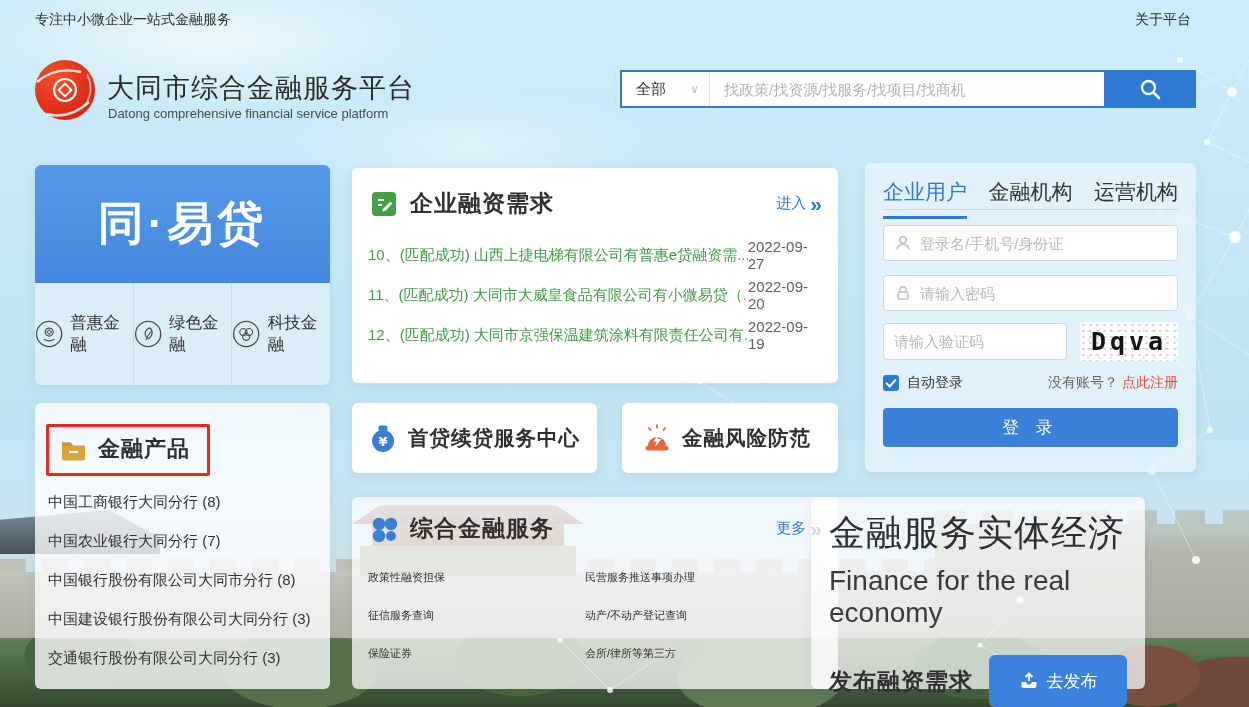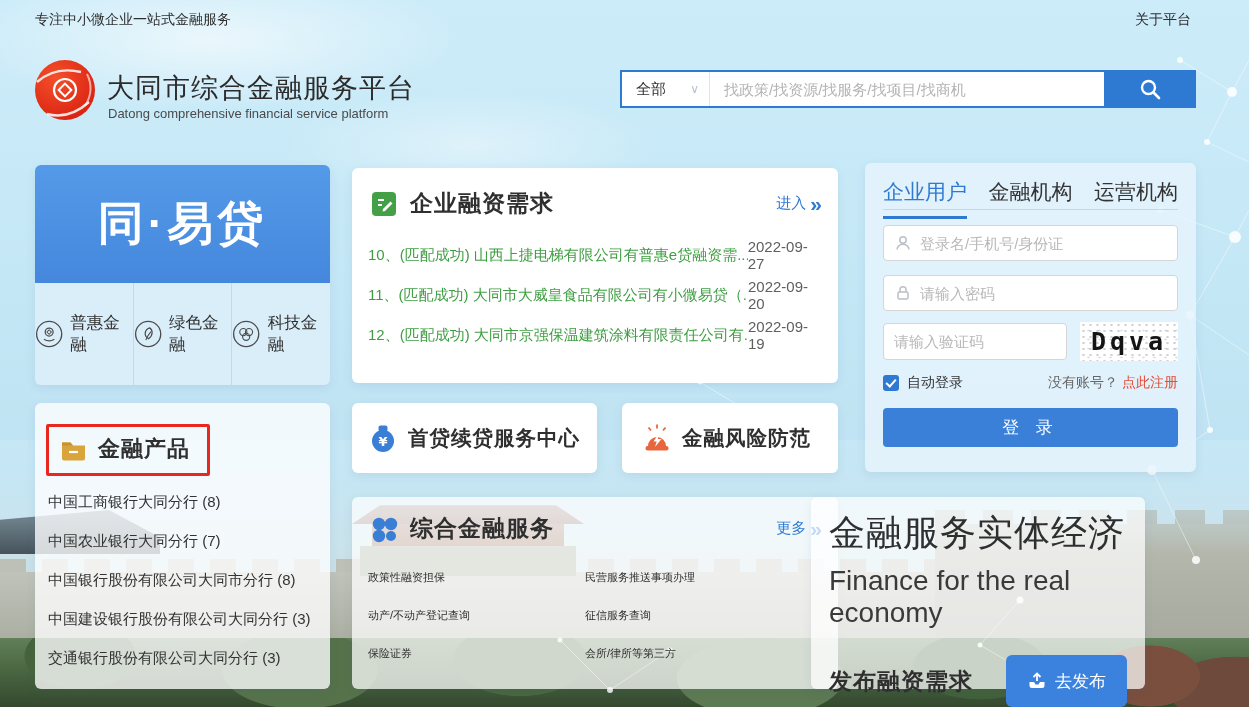--- a/index.html
+++ b/index.html
@@ -126,21 +126,21 @@
   .svc-card { left:352px; top:497px; width:486px; height:192px; background:rgba(255,255,255,.74); }
   .svc-links { display:grid; grid-template-columns:217px auto; margin:14px 16px 0 16px; }
   .svc-link { font-size:11px; color:#2e2e2e; line-height:38px; white-space:nowrap; cursor:pointer; }
 
   
   .promo-card { left:811px; top:497px; width:334px; height:192px; background:rgba(255,255,255,.72); padding:12px 18px 4px; }
   .promo-title { font-size:36px; font-weight:400; color:#2f2f2f; letter-spacing:1px; }
   .promo-sub { font-size:28px; color:#3a3a3a; margin-top:7px; }
   .promo-row { display:flex; align-items:center; margin-top:26px; }
   .promo-label { font-size:23px; font-weight:bold; color:#2f2f2f; letter-spacing:1px; }
-  .publish-btn { margin-left:auto; width:121px; height:52px; background:#3a82dd; border:none; border-radius:6px;
+  .publish-btn { margin-left:auto; width:138px; height:52px; background:#3a82dd; border:none; border-radius:6px;
                  color:#fff; font-size:17px; display:flex; align-items:center; justify-content:center; gap:8px;
                  cursor:pointer; font-family:"Liberation Sans", sans-serif; }
 </style>
 </head>
 <body>
 
 <div class="page">
 
   <div class="cloud c1"></div>
   <div class="cloud c2"></div>
@@ -380,22 +380,22 @@
       </svg>
       <span class="ttl">综合金融服务</span>
       <span class="morelink">
         <span>更多</span>
         <span class="dbl">»</span>
       </span>
     </div>
     <div class="svc-links">
       <span class="svc-link">政策性融资担保</span>
       <span class="svc-link">民营服务推送事项办理</span>
+      <span class="svc-link">征信服务查询</span>
       <span class="svc-link">动产/不动产登记查询</span>
-      <span class="svc-link">征信服务查询</span>
       <span class="svc-link">保险证券</span>
       <span class="svc-link">会所/律所等第三方</span>
     </div>
   </div>
 
   <div class="card promo-card">
     <div class="promo-title">金融服务实体经济</div>
     <div class="promo-sub">Finance for the real economy</div>
     <div class="promo-row">
       <span class="promo-label">发布融资需求</span>

